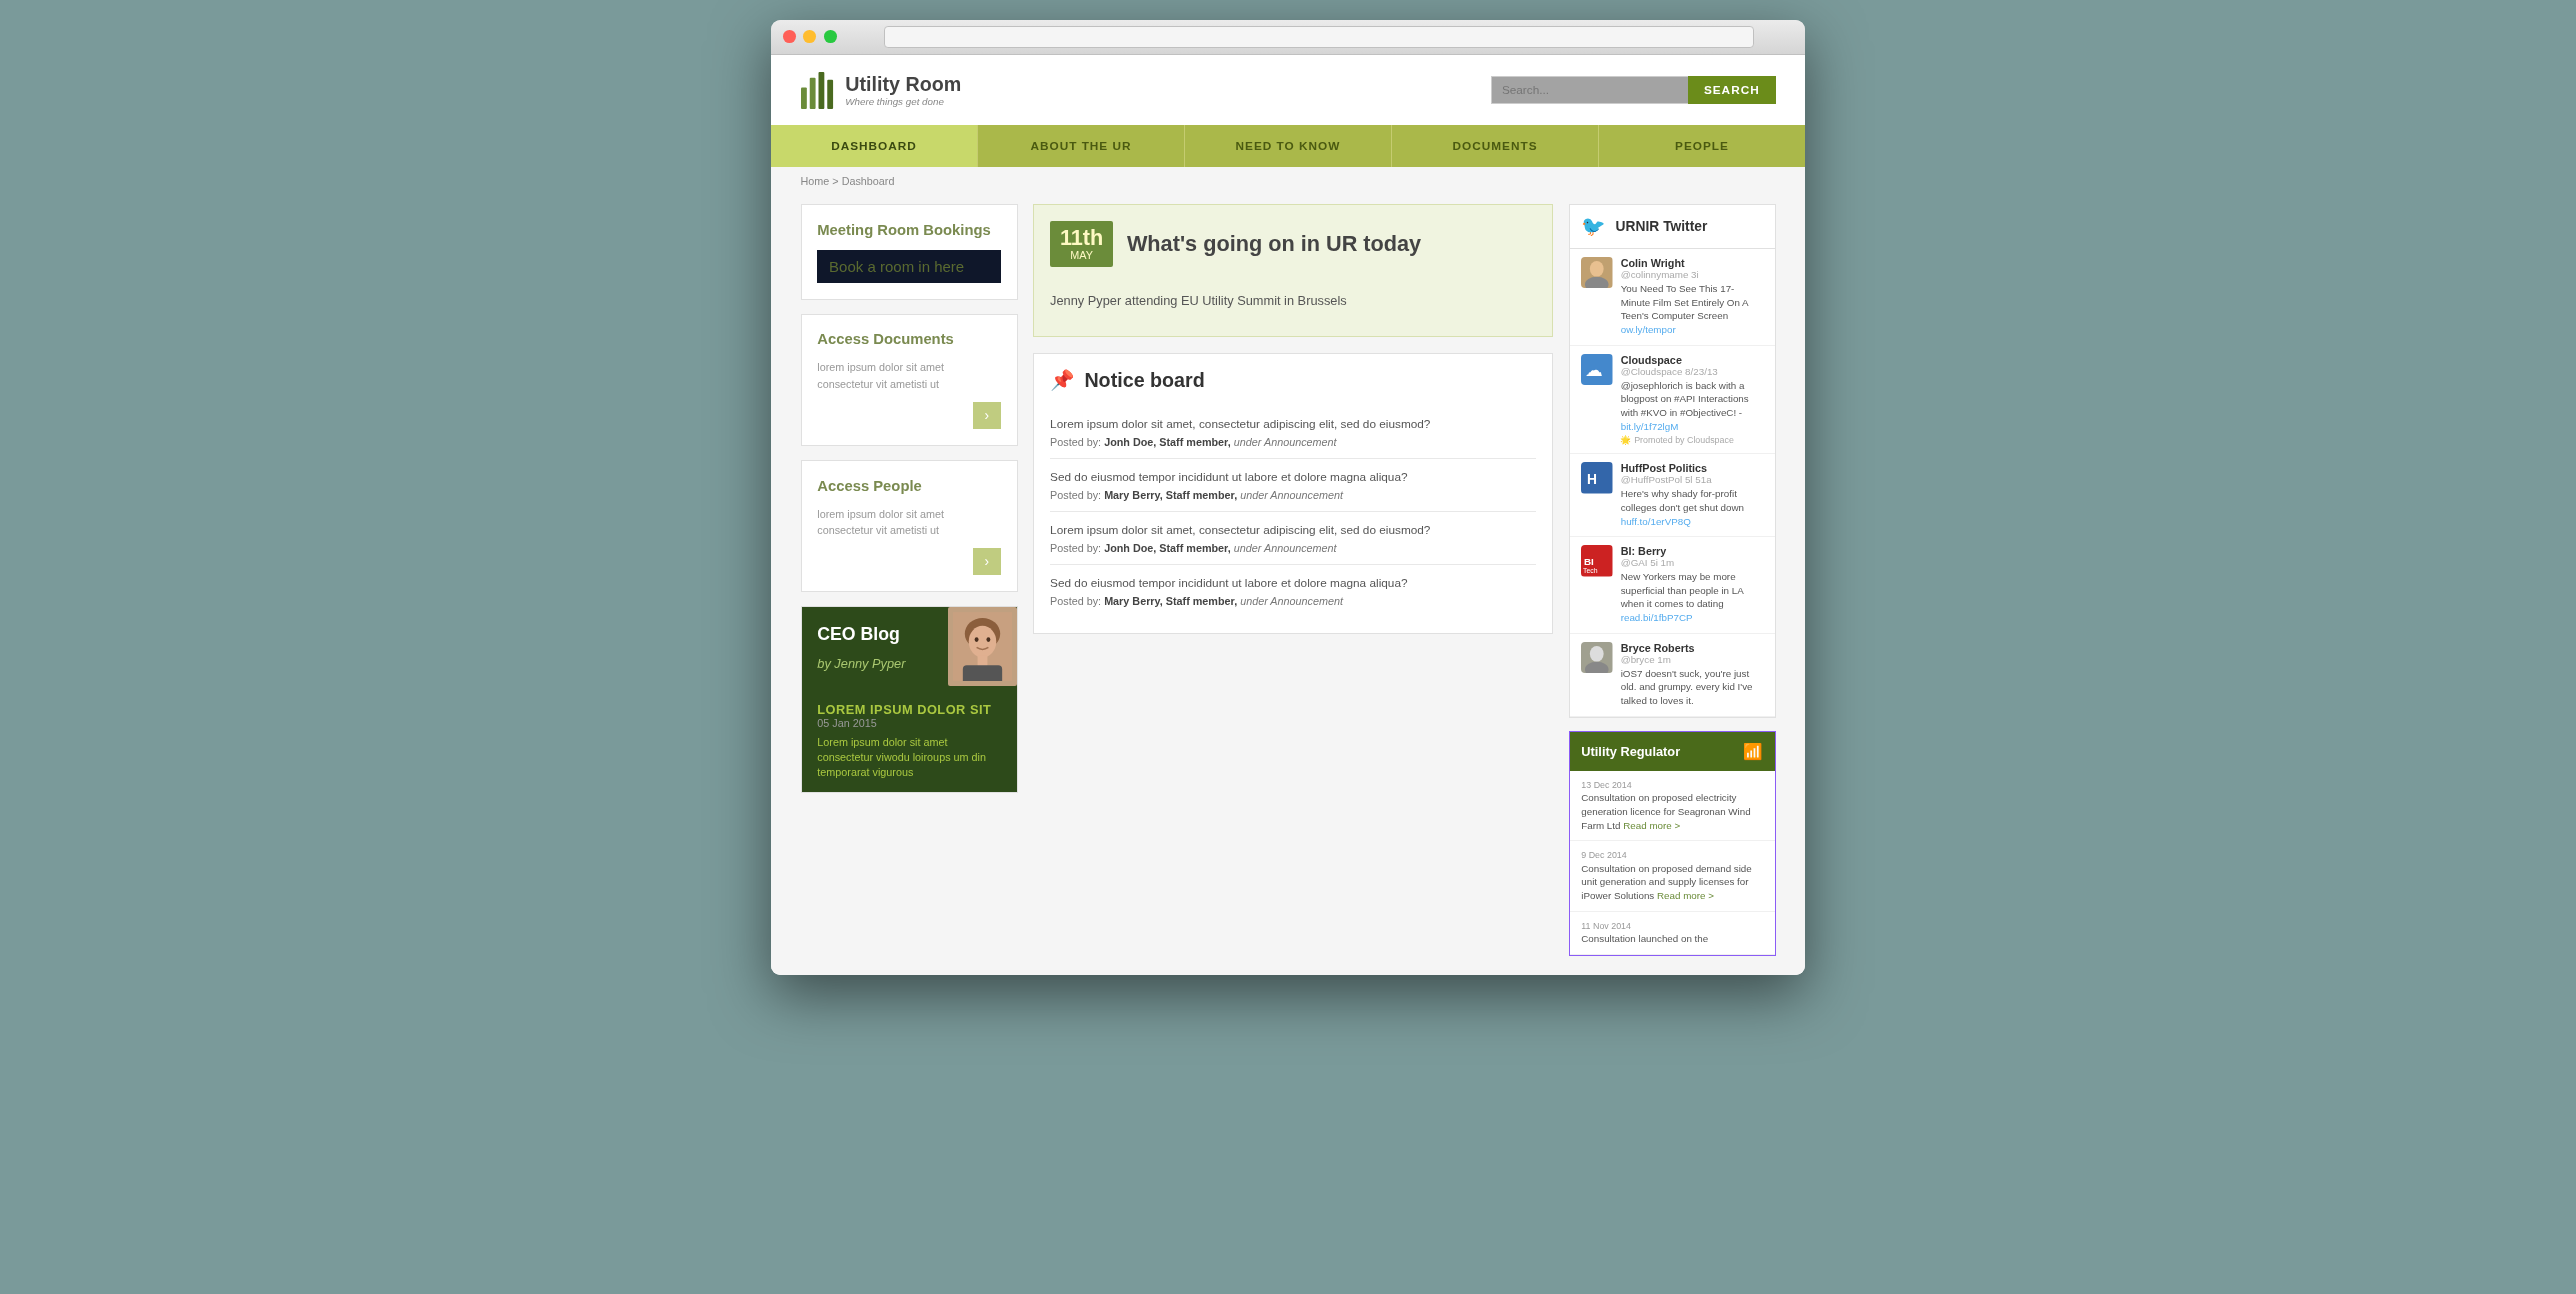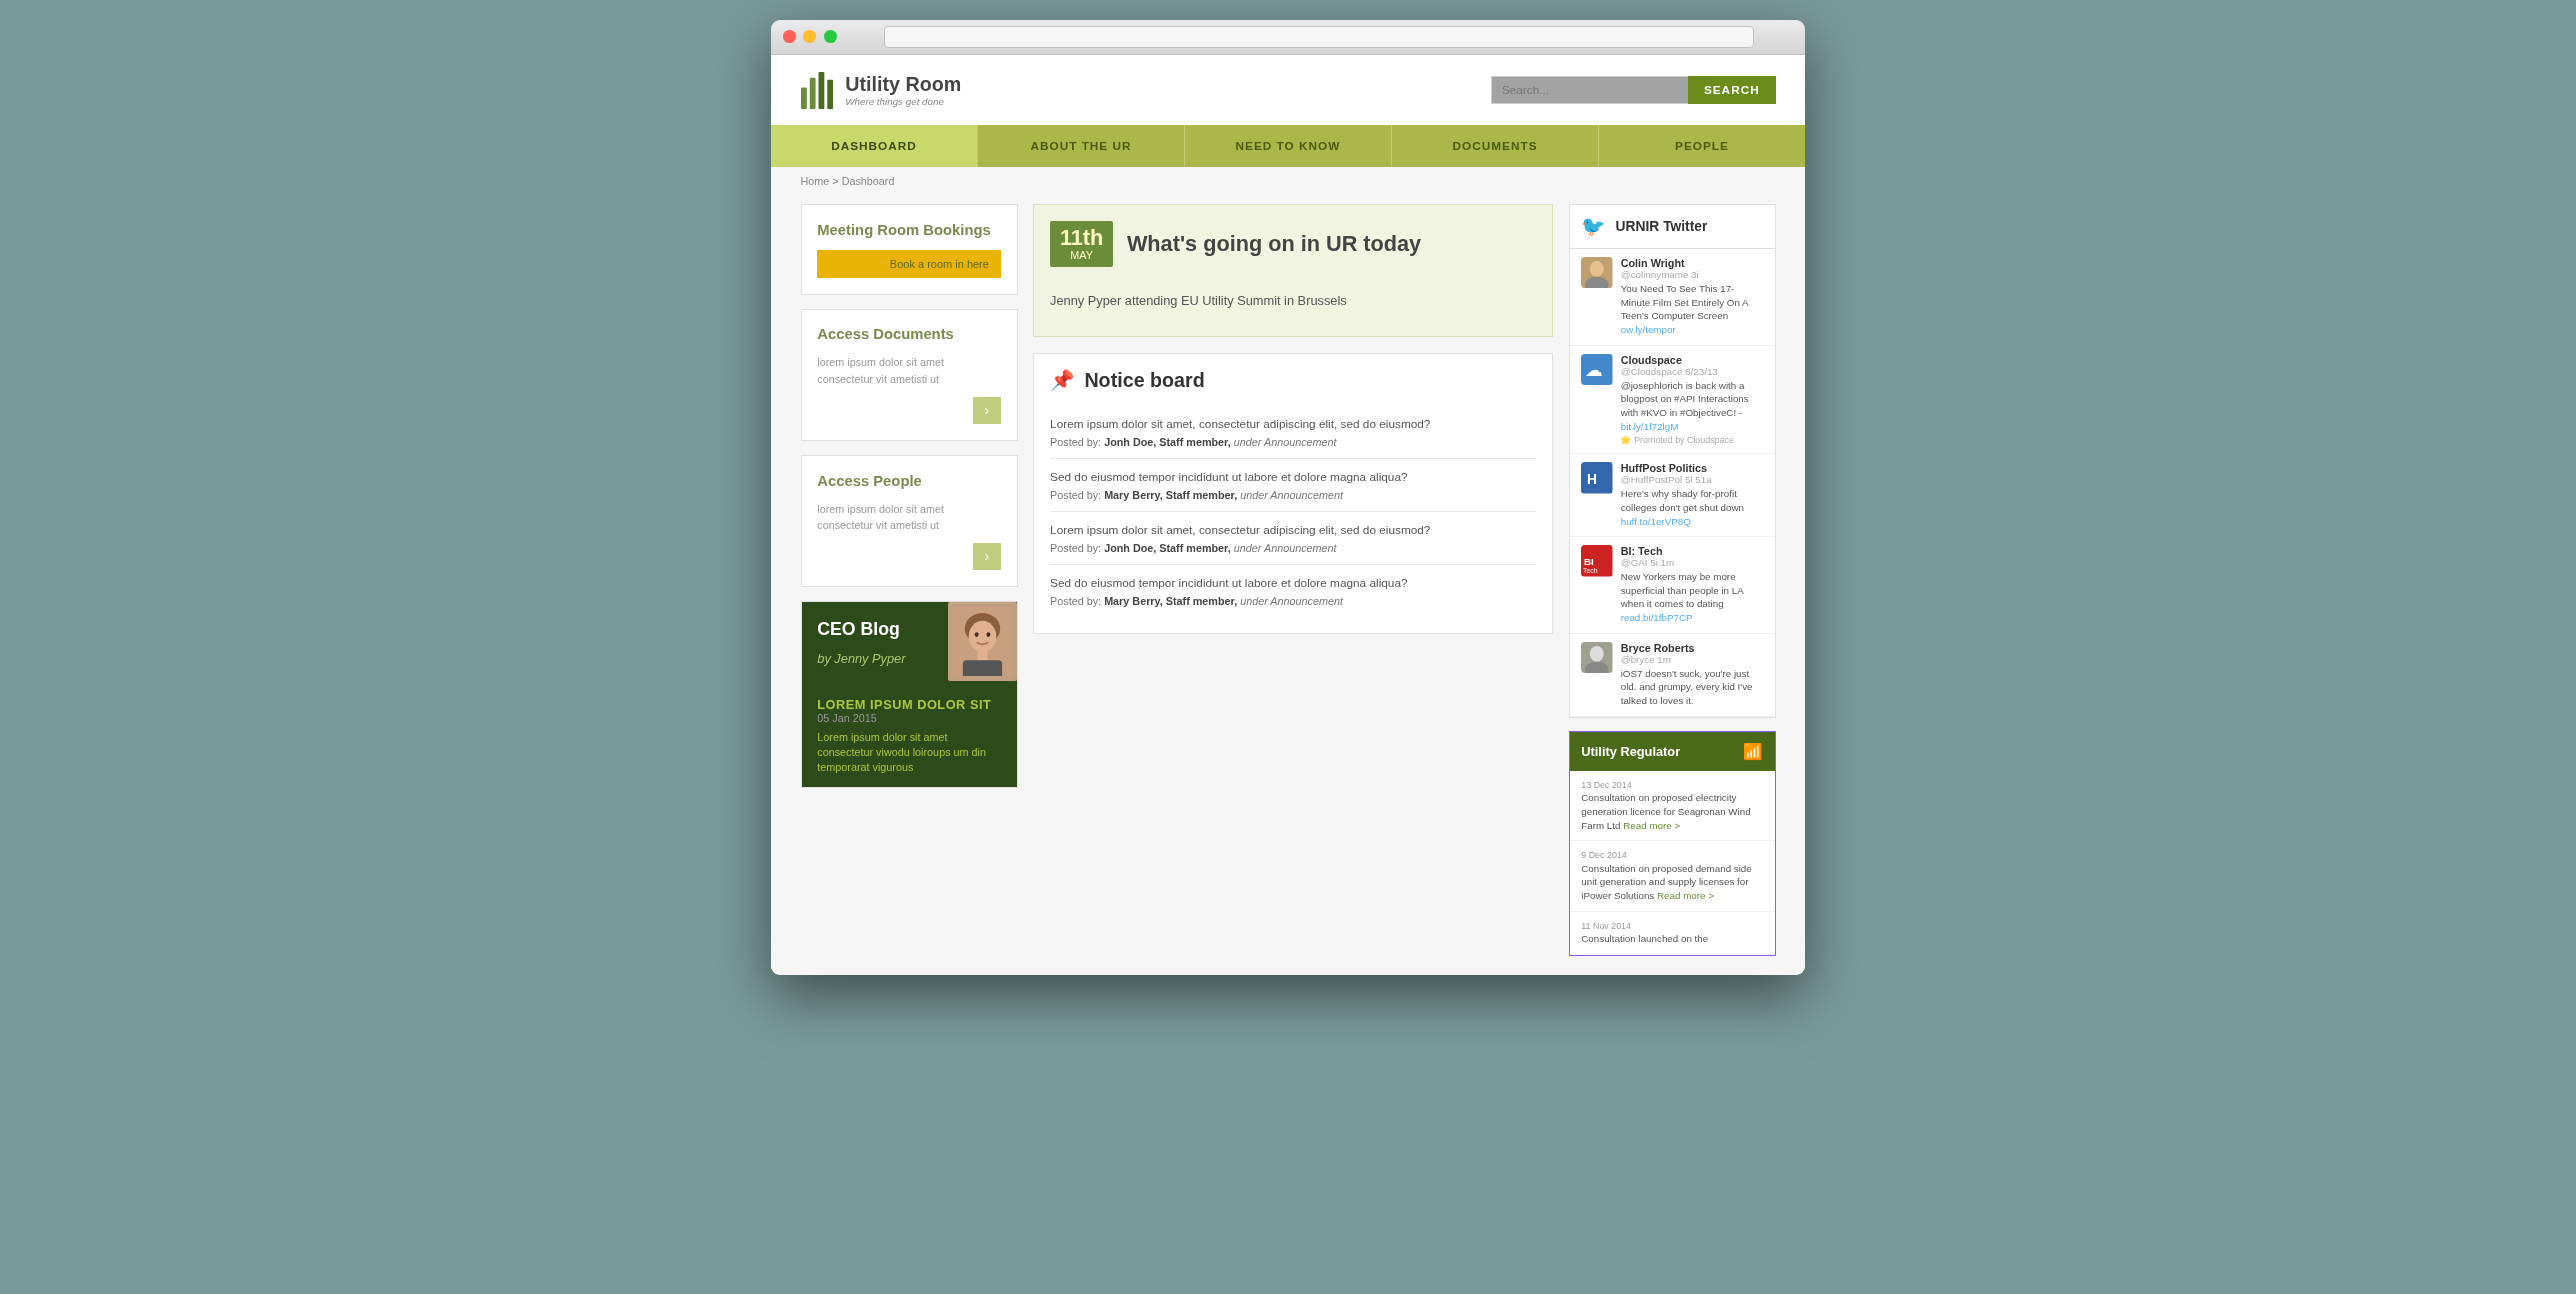--- a/index.html
+++ b/index.html
@@ -172,28 +172,28 @@
 
     .widget h3 {
       font-size: 14.8px;
       color: #7a8a50;
       font-weight: bold;
       margin-bottom: 9.8px;
       line-height: 1.3;
     }
 
     .book-room-btn {
-      background: #eab308;
+      background: #0f172a;
       color: #5a6a30;
       border: none;
       padding: 7.9px 11.8px;
       width: 100%;
-      text-align: right;
+      text-align: left;
       cursor: pointer;
-      font-size: 11px;
+      font-size: 15px;
     }
 
     .widget-desc {
       font-size: 10.8px;
       color: #999;
       margin-bottom: 9.8px;
       line-height: 1.5;
     }
 
     .widget-arrow-btn {
@@ -738,21 +738,21 @@
 
           <div class="tweet-item">
             <div class="tweet-avatar">
               <svg viewBox="0 0 32 32" class="avatar-svg" style="font-size:13px">
                 <rect width="32" height="32" fill="#cc2222"></rect>
                 <text x="3" y="20" font-size="10" fill="white" font-weight="bold">BI</text>
                 <text x="2" y="28" font-size="7" fill="white">Tech</text>
               </svg>
             </div>
             <div class="tweet-content">
-              <div class="tweet-name">BI: Tech</div>
+              <div class="tweet-name">BI: Berry</div>
               <div class="tweet-handle">@GAI  5i 1m</div>
               <div class="tweet-text">New Yorkers may be more superficial than people in LA when it comes to dating <a class="tweet-link">read.bi/1fbP7CP</a></div>
             </div>
           </div>
 
           <div class="tweet-item">
             <div class="tweet-avatar">
               <svg viewBox="0 0 32 32" class="avatar-svg">
                 <rect width="32" height="32" fill="#a0a090"></rect>
                 <ellipse cx="16" cy="12" rx="7" ry="8" fill="#ddd"></ellipse>

